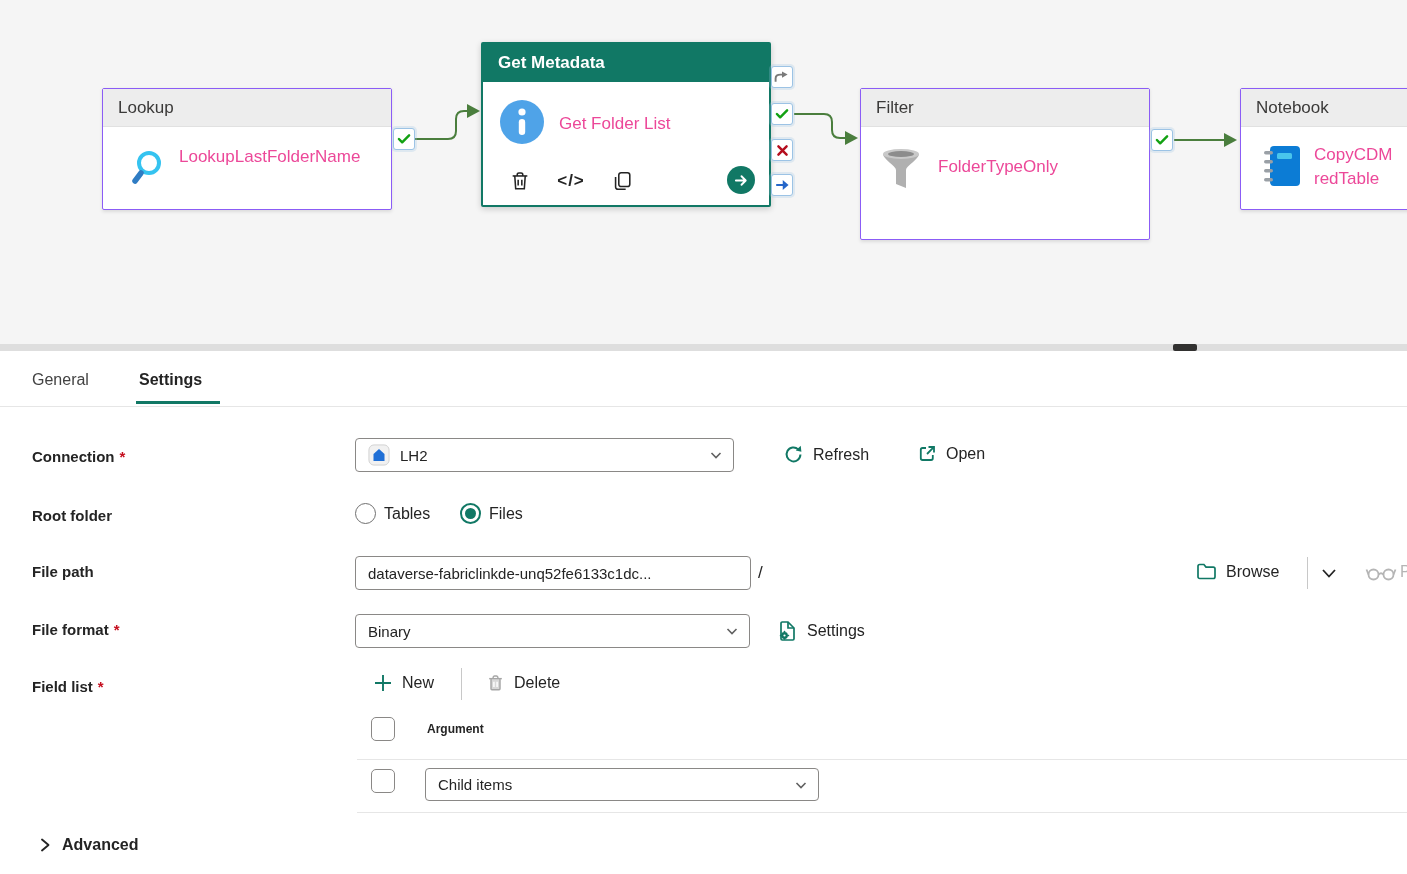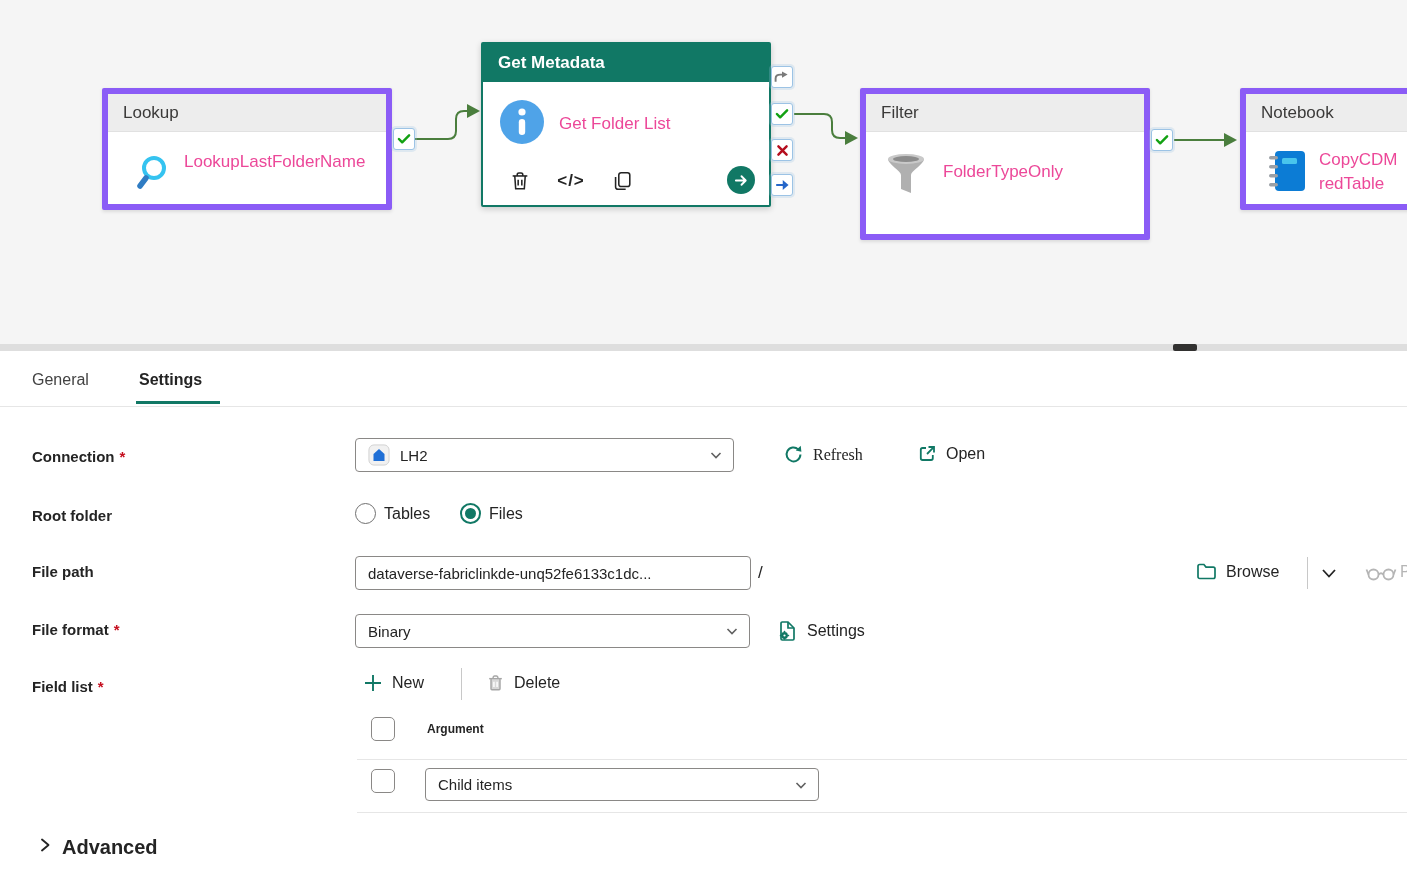--- a/index.html
+++ b/index.html
@@ -3,21 +3,21 @@
 <meta charset="utf-8">
 <style>
   * { margin:0; padding:0; box-sizing:border-box; }
   html,body { width:1407px; height:874px; overflow:hidden; background:#fff;
               font-family:"Liberation Sans","DejaVu Sans",sans-serif; color:#242424; }
   .page { position:relative; width:1407px; height:874px; }
   .abs { position:absolute; }
 
   
   .canvas { left:0; top:0; width:1407px; height:344px; background:#F5F5F5; overflow:hidden; }
-  .card { position:absolute; background:#fff; border:6px solid #8b5cf6; border-radius:2px;
+  .card { position:absolute; background:#fff; border:1px solid #8b5cf6; border-radius:2px;
           box-shadow:0 1.6px 3.6px rgba(0,0,0,.10); }
   .card-header { height:38px; line-height:38px; padding-left:15px; background:#EDEDED;
                  font-size:17px; color:#3B3A39; border-bottom:1px solid #E1E1E1; }
   .card.selected { border:2px solid #117865; box-shadow:0 2px 6px rgba(0,0,0,.18); }
   .card.selected .card-header { background:#117865; color:#fff; font-weight:600; border-bottom:none; }
   .card-name { font-size:17px; color:#ec4899; line-height:24px; }
   .port-badge { position:absolute; width:22px; height:22px; background:#fff;
                 border:1px solid #9CC3E5; border-radius:3px; box-shadow:0 0 0 2px rgba(156,195,229,.25);
                 display:flex; align-items:center; justify-content:center; }
   .gm-toolbar { position:absolute; left:0; right:0; bottom:0; height:48px; display:flex; align-items:center; }
@@ -49,21 +49,21 @@
   .linkbtn { position:absolute; display:flex; align-items:center; gap:9px; font-size:16px; color:#242424; cursor:pointer; }
   .vline { position:absolute; width:1px; background:#C8C8C8; }
   .radio-outer { position:absolute; width:21px; height:21px; border:1px solid #707070; border-radius:50%; background:#fff; cursor:pointer; }
   .radio-outer.sel { border:2px solid #117865; display:flex; align-items:center; justify-content:center; }
   .radio-dot { width:11px; height:11px; border-radius:50%; background:#117865; }
   .radio-lbl { position:absolute; font-size:16px; color:#242424; }
   .checkbox { position:absolute; width:24px; height:24px; border:1.4px solid #8A8886; border-radius:5px; background:#fff; cursor:pointer; }
   .hr { position:absolute; height:1px; background:#E6E6E6; }
   .slash { position:absolute; font-size:17px; color:#242424; }
   .dim-txt { position:absolute; font-size:16px; color:#B5B5B5; }
-  .adv-lbl { position:absolute; font-size:20px; font-weight:700; color:#242424; cursor:pointer; }
+  .adv-lbl { position:absolute; font-size:16px; font-weight:700; color:#242424; cursor:pointer; }
 </style>
 </head>
 <body>
 
 <div class="page">
 
   <div class="canvas abs">
 
     <svg class="abs" style="left:0;top:0" width="1407" height="344" viewBox="0 0 1407 344">
       <path d="M414 139 H448 Q456 139 456 131 V119 Q456 111 464 111 H467" fill="none" stroke="#4A7E3D" stroke-width="2"></path>
@@ -192,21 +192,21 @@
     <div class="combo" style="left:355px;top:87px;width:379px;">
       <svg style="margin-left:12px" width="22" height="22" viewBox="0 0 24 24">
         <rect x="1" y="1" width="22" height="22" rx="5.5" fill="#F1F1F1" stroke="#CFCFCF"></rect>
         <path d="M12 5.5 L18 11 V18.5 H6 V11 Z" fill="#1F6FD6"></path>
       </svg>
       <span style="margin-left:10px">LH2</span>
       <svg class="chev" width="14" height="14" viewBox="0 0 14 14">
         <path d="M2.5 5 L7 9.5 L11.5 5" fill="none" stroke="#616161" stroke-width="1.6"></path>
         </svg>
     </div>
-    <div class="linkbtn" style="left:783px;top:93px;font-family:Liberation Serif, serif;">
+    <div class="linkbtn" style="left:783px;top:93px;">
       <svg width="21" height="21" viewBox="0 0 20 20">
         <path d="M16.6 10 a6.6 6.6 0 1 1 -2.1 -4.9" fill="none" stroke="#117865" stroke-width="1.9"></path>
         <polygon points="16.9,1.6 17.5,7.3 12.2,6.2" fill="#117865"></polygon>
         </svg>
       <span>Refresh</span>
     </div>
     <div class="linkbtn" style="left:917px;top:93px;">
       <svg width="20" height="20" viewBox="0 0 20 20" fill="none" stroke="#117865" stroke-width="1.8">
         <path d="M9 4H5.5A1.7 1.7 0 0 0 3.8 5.7v8.6A1.7 1.7 0 0 0 5.5 16h8.6a1.7 1.7 0 0 0 1.7-1.7V11"></path>
         <path d="M11.5 3h5.5v5.5"></path>
@@ -265,21 +265,21 @@
             <rect x="10.2" y="14.8" width="2" height="1.4" rx=".5"></rect>
         </g>
         <circle cx="7.5" cy="15.5" r="1.1" fill="#fff" stroke="none"></circle>
         </svg>
       <span>Settings</span>
     </div>
 
     <div class="flabel" style="left:32px;top:327px;">
       <span>Field list</span><span class="req">*</span>
     </div>
-    <div class="linkbtn" style="left:363px;top:322px;">
+    <div class="linkbtn" style="left:373px;top:322px;">
       <svg width="20" height="20" viewBox="0 0 20 20">
         <path d="M10 2v16M2 10h16" stroke="#117865" stroke-width="1.9"></path>
         </svg>
       <span>New</span>
     </div>
     <div class="vline" style="left:461px;top:317px;height:32px;"></div>
     <div class="linkbtn" style="left:486px;top:322px;">
       <svg width="19" height="20" viewBox="0 0 24 24" fill="none" stroke="#A6A6A6" stroke-width="1.8">
         <path d="M4 6.5h16"></path>
           <path d="M9 6.5V5a1.8 1.8 0 0 1 1.8-1.8h2.4A1.8 1.8 0 0 1 15 5v1.5"></path>

